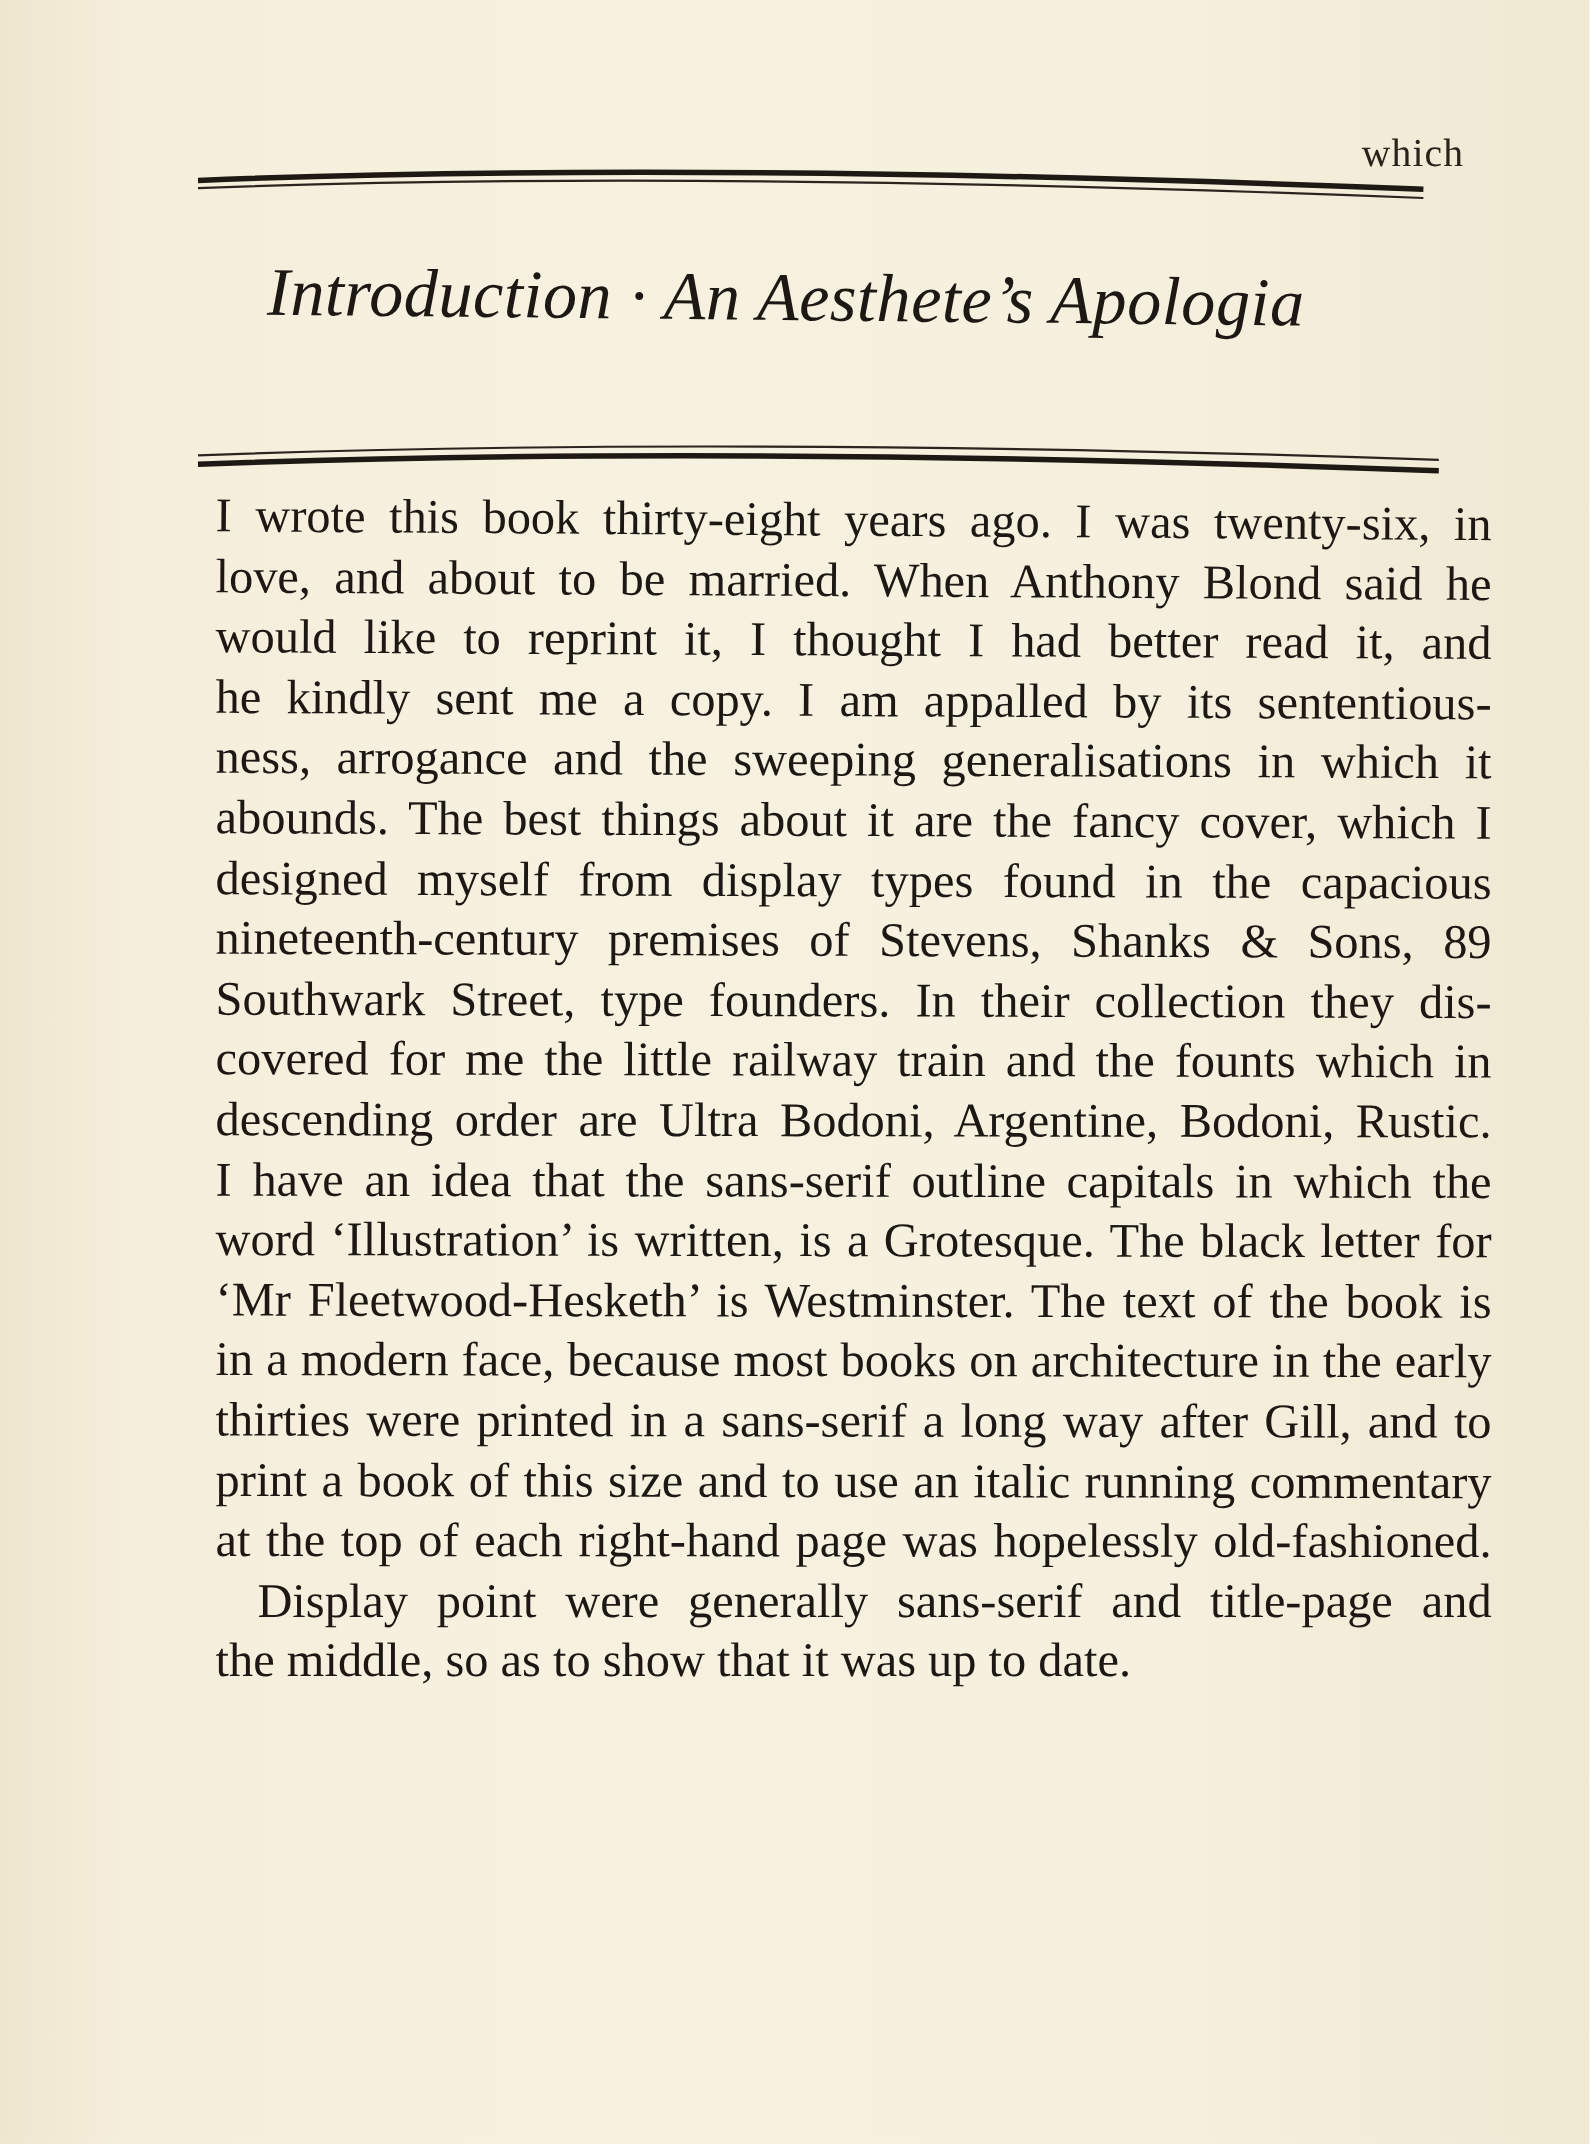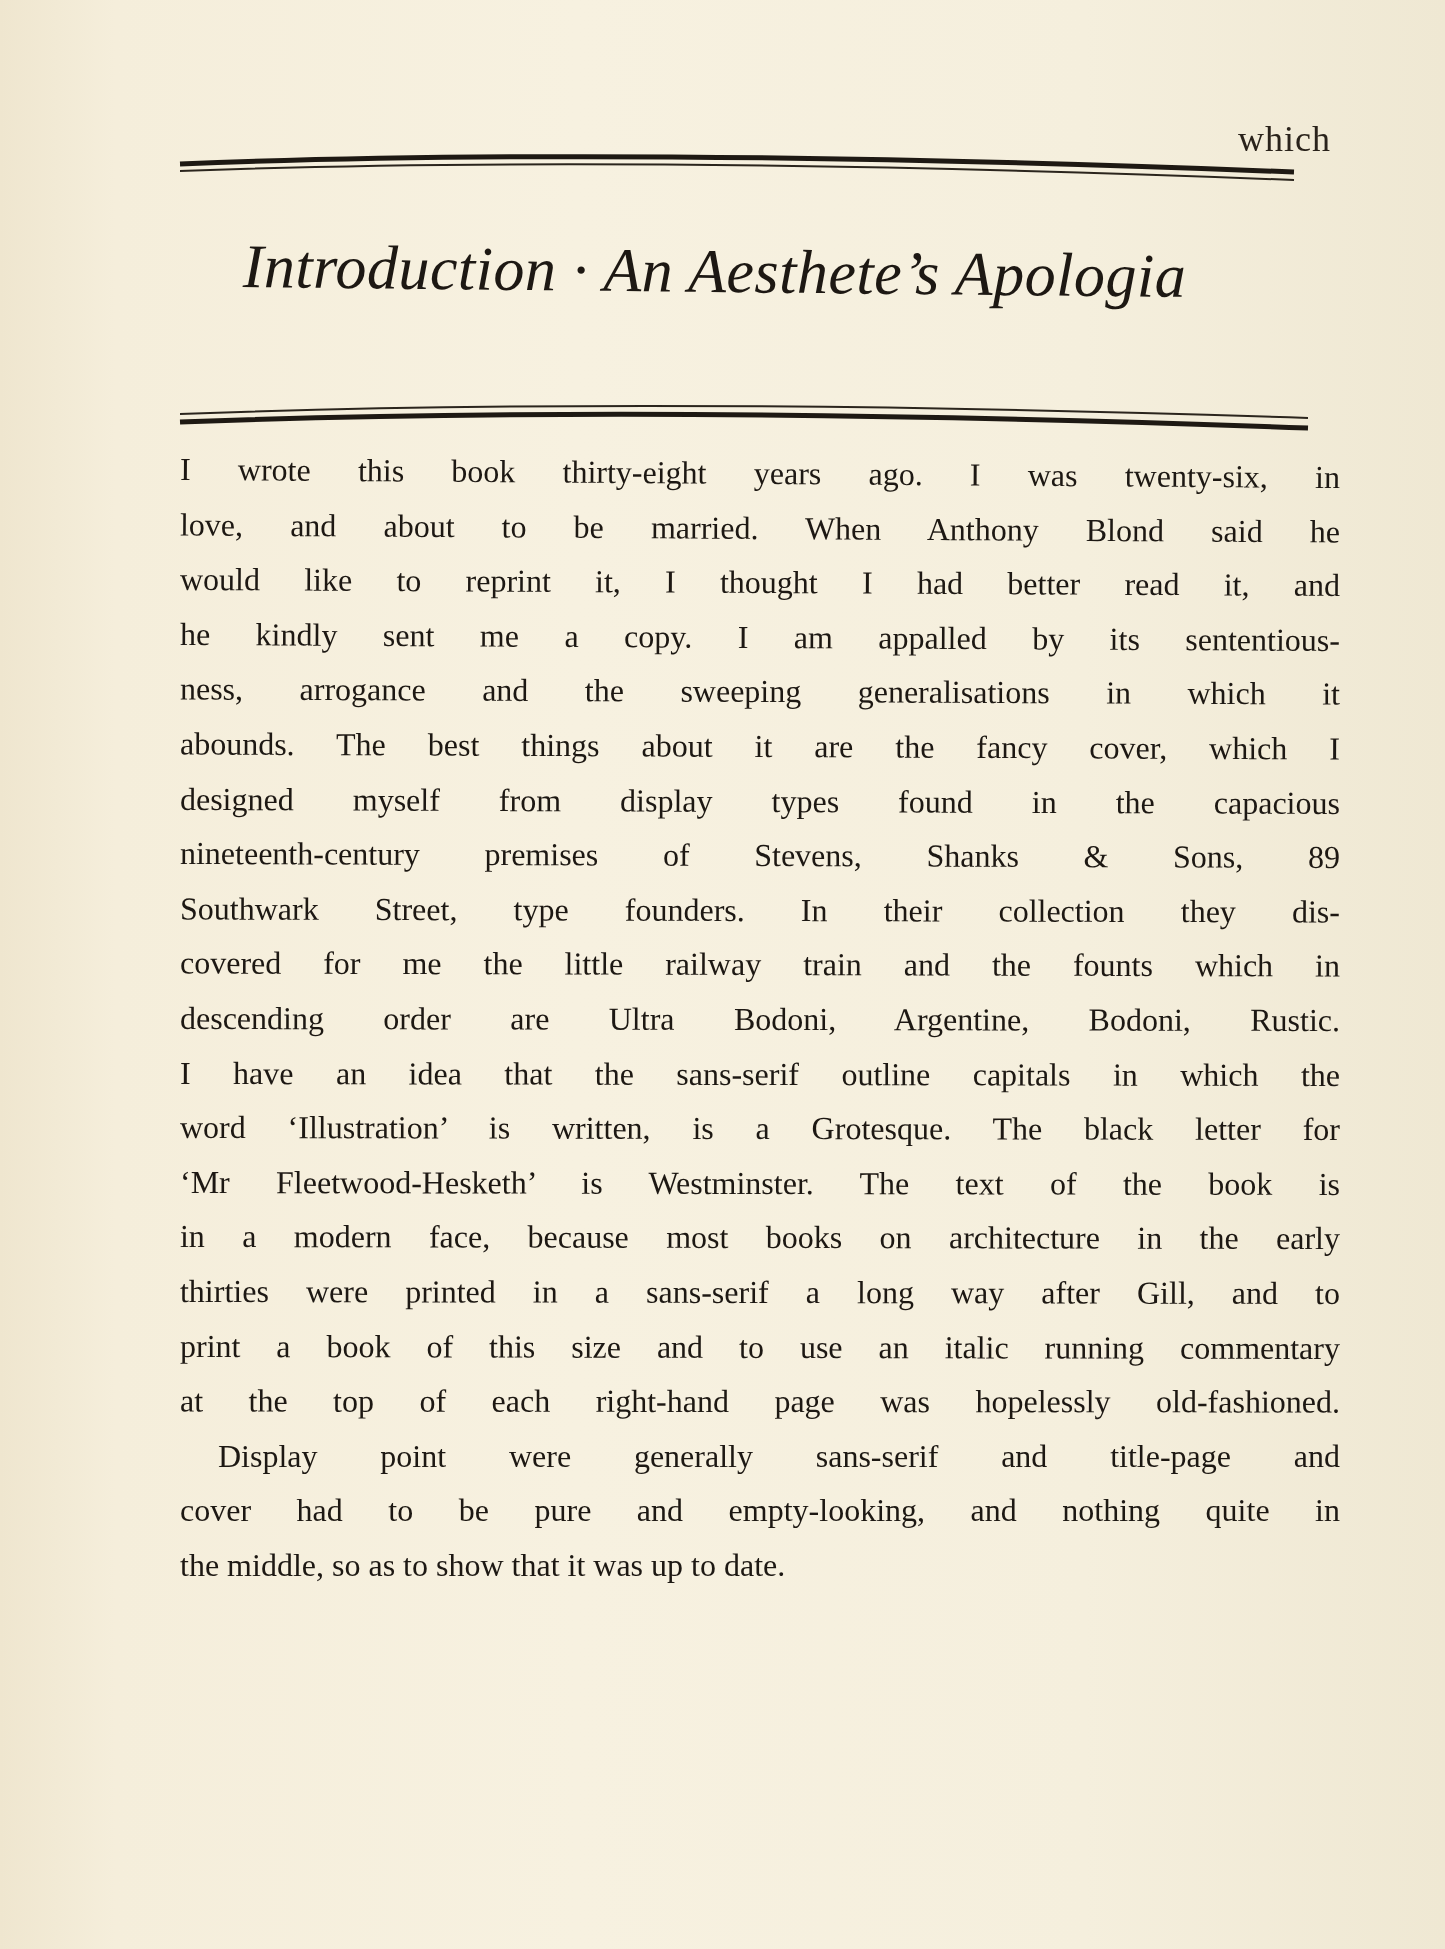--- a/index.html
+++ b/index.html
@@ -17,22 +17,22 @@
   .rule { position:absolute; left:178px; }
   .rule-top { top:150px; width:1118px; height:50px; }
   .rule-bottom { top:398px; width:1132px; height:50px; }
   .heading {
     position:absolute; left:0; top:236px; width:1445px;
     text-align:center; font-style:italic; font-size:62px;
     color:#1d1813; transform:translateX(-8px) rotate(0.6deg);
     letter-spacing:0.5px;
   }
   .body-text {
-    position:absolute; left:180px; top:446px; width:1160px;
-    font-size:32px; line-height:54.6px; color:#1d1813;
+    position:absolute; left:196px; top:446px; width:1160px;
+    font-size:44px; line-height:54.6px; color:#1d1813;
   }
   .line { display:block; white-space:nowrap; text-align:justify; text-align-last:justify; }
   .line.last { text-align-last:left; }
   .line.indent { padding-left:38px; }
 </style>
 </head>
 <body>
 
 <div class="page-number">which</div>
 
@@ -61,15 +61,14 @@
   <span class="line" style="transform:rotate(0.15deg)">covered for me the little railway train and the founts which in</span>
   <span class="line" style="transform:rotate(0.1deg)">descending order are Ultra Bodoni, Argentine, Bodoni, Rustic.</span>
   <span class="line" style="transform:rotate(0.1deg)">I have an idea that the sans-serif outline capitals in which the</span>
   <span class="line" style="transform:rotate(0.1deg)">word ‘Illustration’ is written, is a Grotesque. The black letter for</span>
   <span class="line" style="transform:rotate(0.1deg)">‘Mr Fleetwood-Hesketh’ is Westminster. The text of the book is</span>
   <span class="line" style="transform:rotate(0.1deg)">in a modern face, because most books on architecture in the early</span>
   <span class="line" style="transform:rotate(0.1deg)">thirties were printed in a sans-serif a long way after Gill, and to</span>
   <span class="line" style="transform:rotate(0.1deg)">print a book of this size and to use an italic running commentary</span>
   <span class="line" style="transform:rotate(0.05deg)">at the top of each right-hand page was hopelessly old-fashioned.</span>
   <span class="line indent">Display point were generally sans-serif and title-page and</span>
-  <span class="line">cover had to be pure and empty-looking, and nothing quite in</span>
   <span class="line last">the middle, so as to show that it was up to date.</span>
 </div>
 
 </body></html>

